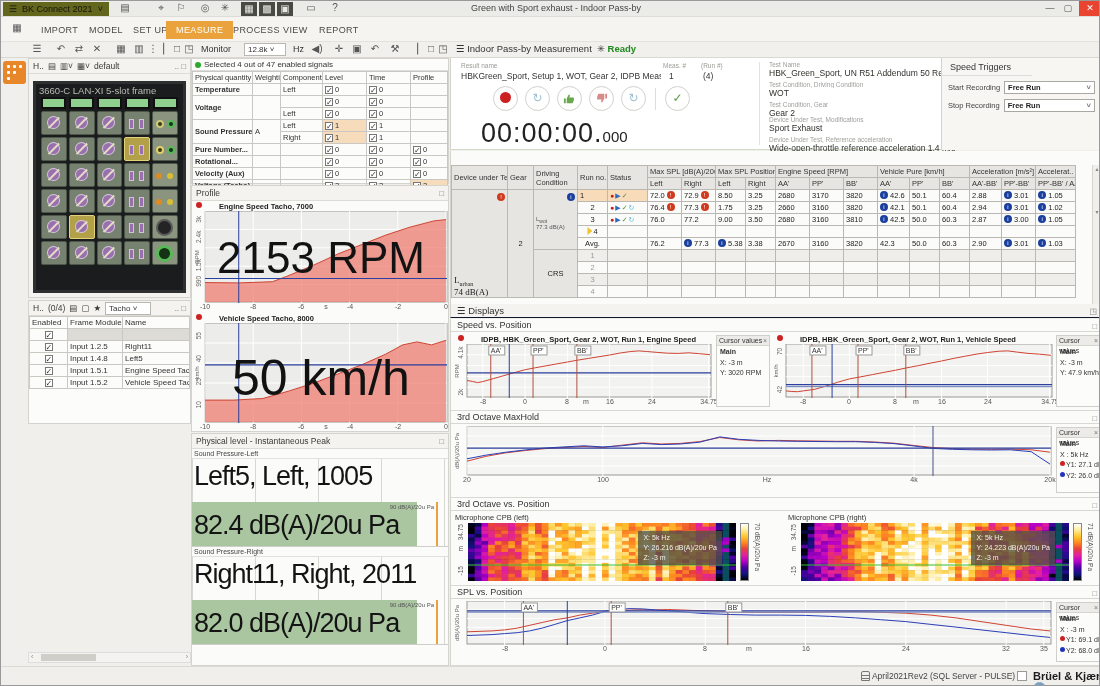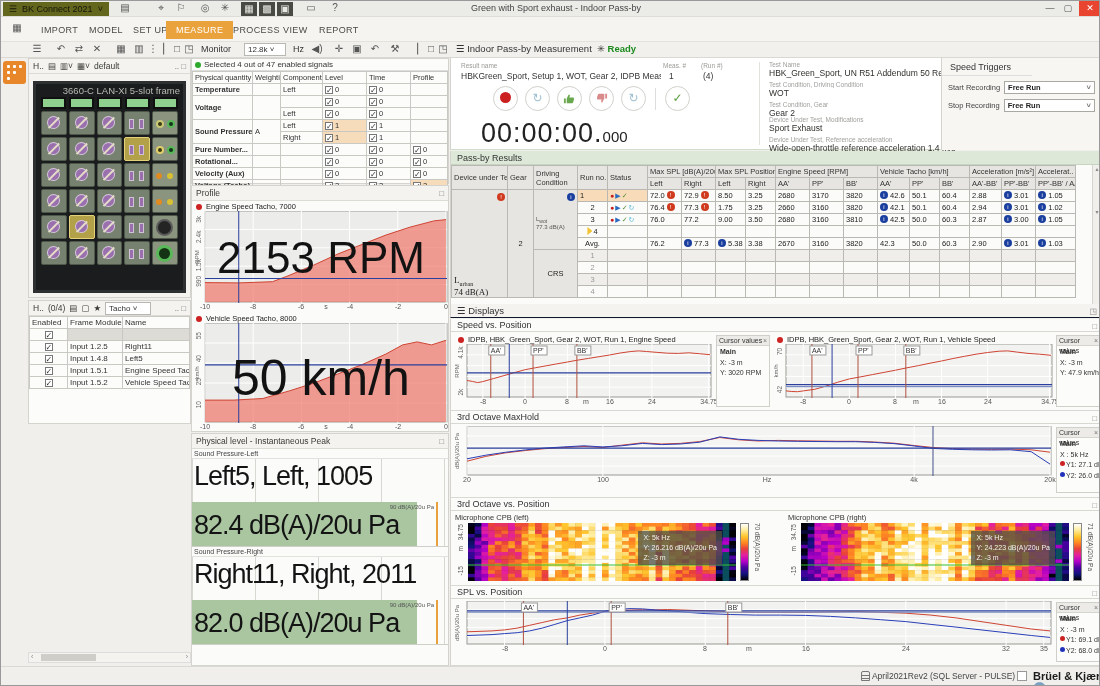--- a/index.html
+++ b/index.html
@@ -30,21 +30,21 @@
   
   .phead { font-size:8.5px; color:#3a3a36; background:#f4f3f0; border-bottom:1px solid #dcdbd6; height:15px; line-height:15px; padding:0 4px; display:flex; align-items:center; gap:4px; }
   .boxic { margin-left:auto; font-size:8px; color:#777; }
   .sect-title { position:absolute; height:13px; line-height:13px; font-size:9px; color:#333; padding-left:6px; background:#fbfbf9; border-bottom:1px solid #d8d7d2; width:100%; }
   .maxic { position:absolute; right:4px; top:1px; font-size:8px; color:#888; }
   
   .orangeapp { position:absolute; left:2px; top:60px; width:23px; height:23px; background:#e8872a; border-radius:3px; }
   .orangeapp i { position:absolute; width:3px; height:3px; background:#fff; border-radius:1px; }
   .hwpanel { position:absolute; left:27px; top:57px; width:163px; height:240px; background:#f4f3f0; border:1px solid #d4d3ce; }
   .frame { position:absolute; left:4px; top:22px; width:153px; height:212px; background:#1b1c1e; border:3px solid #2e2f31; padding:1px 3px; }
-  .frame-title { color:#b9bbb4; font-size:9.5px; text-align:right; }
+  .frame-title { color:#b9bbb4; font-size:9.5px; text-align:left; }
   .modbar { display:flex; gap:3px; margin:1px 2px; }
   .modbar i { flex:1; height:12px; background:#8fd08f; border:2px solid #101010; }
   .hwgrid { display:grid; grid-template-columns:repeat(5,1fr); gap:2px; margin:2px; }
   .hwcell { height:24px; background:#76816f; border:1px solid #4e584a; border-radius:2px; position:relative; }
   .xlr { position:absolute; left:50%; top:50%; width:13px; height:13px; margin:-7px 0 0 -7px; background:#9a6fae; border-radius:50%; border:1px solid #d6c8dd; transform:rotate(45deg); }
   .xlr:after { content:""; position:absolute; left:5px; top:-2px; width:2px; height:15px; background:#e4dcc8; }
   .mini { position:absolute; top:7px; width:5px; height:10px; background:#9a6fae; border:1px solid #cfc3d6; }
   .hl-mod { background:#b3a14a !important; border-color:#e4d27a !important; }
   .dotpair i { position:absolute; top:8px; width:8px; height:8px; border-radius:50%; }
   .chpanel { position:absolute; left:27px; top:299px; width:163px; height:124px; background:#fcfcfa; border:1px solid #d4d3ce; }
@@ -56,21 +56,21 @@
   .hscroll .thumb { position:absolute; left:12px; top:1px; width:55px; height:7px; background:#cfcec9; }
   .hscroll .ar { position:absolute; top:0; font-size:7px; color:#888; }
   .showlog { position:absolute; left:2px; top:667px; width:60px; height:16px; background:#fafaf8; border:1px solid #b5b4af; font-size:8.5px; text-align:center; line-height:14px; color:#333; }
   
   .sigpanel { position:absolute; left:190px; top:57px; width:258px; height:126px; background:#fcfcfa; border:1px solid #d4d3ce; }
   .sigstatus { font-size:8px; color:#333; padding:1px 3px; display:flex; align-items:center; gap:3px; border-bottom:1px solid #ddd; }
   .gdot { width:6px; height:6px; border-radius:50%; background:#2daa2d; display:inline-block; }
   .sigpanel td.hl { background:#f6dcba; }
   
   .propanel { position:absolute; left:190px; top:184px; width:258px; height:247px; background:#fbfbf9; border:1px solid #d4d3ce; }
-  .legend { font-size:7.5px; color:#222; display:flex; align-items:center; gap:4px; padding:1px 2px 0 4px; white-space:nowrap; overflow:hidden; }
+  .legend { font-size:7.5px; color:#222; display:flex; gap:17px; padding:1px 2px 0 4px; white-space:nowrap; overflow:hidden;font-weight:bold; }
   .ldot { width:6px; height:6px; border-radius:50%; flex:none; }
   .chart { position:relative; }
   .chart svg { display:block; }
   .xt { position:relative; height:10px; font-size:7px; color:#555; }
   .xt span { position:absolute; transform:translateX(-50%); top:0; }
   .bigtxt { position:absolute; left:0; right:0; text-align:center; color:#121212; pointer-events:none; white-space:nowrap; }
   
   .metpanel { position:absolute; left:190px; top:432px; width:258px; height:233px; background:#fbfbf9; border:1px solid #d4d3ce; }
   .msub { font-size:7px; color:#444; padding:1px 2px; border-bottom:1px solid #e2e1dc; }
   .meter { position:relative; height:88px; border-bottom:1px solid #cfcec9;
@@ -621,21 +621,20 @@
     <div class="trigrow">
         <span>Stop Recording</span>
       <span class="trigsel">
           <span>Free Run</span>
           <i>˅</i>
         </span>
       </div>
   </div>
 
   <div class="passby">
-    <div class="pb-title">Pass-by Results</div>
     <div id="pb-wrap" style="position:absolute;left:0;top:14px;right:9px;bottom:0;overflow:hidden">
         <table class="pbt" style="width:624px">
           <colgroup>
             <col style="width:56px">
             <col style="width:26px">
             <col style="width:44px">
             <col style="width:30px">
             <col style="width:40px">
             <col style="width:34px">
             <col style="width:34px">
@@ -654,21 +653,21 @@
           <tbody>
             <tr>
               <th rowspan="2">Device under Test</th>
               <th rowspan="2">Gear</th>
               <th rowspan="2">Driving<br>Condition</th>
               <th rowspan="2">Run no.</th>
               <th rowspan="2">Status</th>
               <th colspan="2">Max SPL [dB(A)/20u Pa]</th>
               <th colspan="2">Max SPL Position [m]</th>
               <th colspan="3">Engine Speed [RPM]</th>
-              <th colspan="3">Vehicle Tacho [km/h]</th>
+              <th colspan="3">Vehicle Pure [km/h]</th>
               <th colspan="2">Acceleration [m/s²]</th>
               <th colspan="1">Accelerat.. Ratio</th>
             </tr>
             <tr>
               <th>Left</th>
               <th>Right</th>
               <th>Left</th>
               <th>Right</th>
               <th>AA'</th>
               <th>PP'</th>

